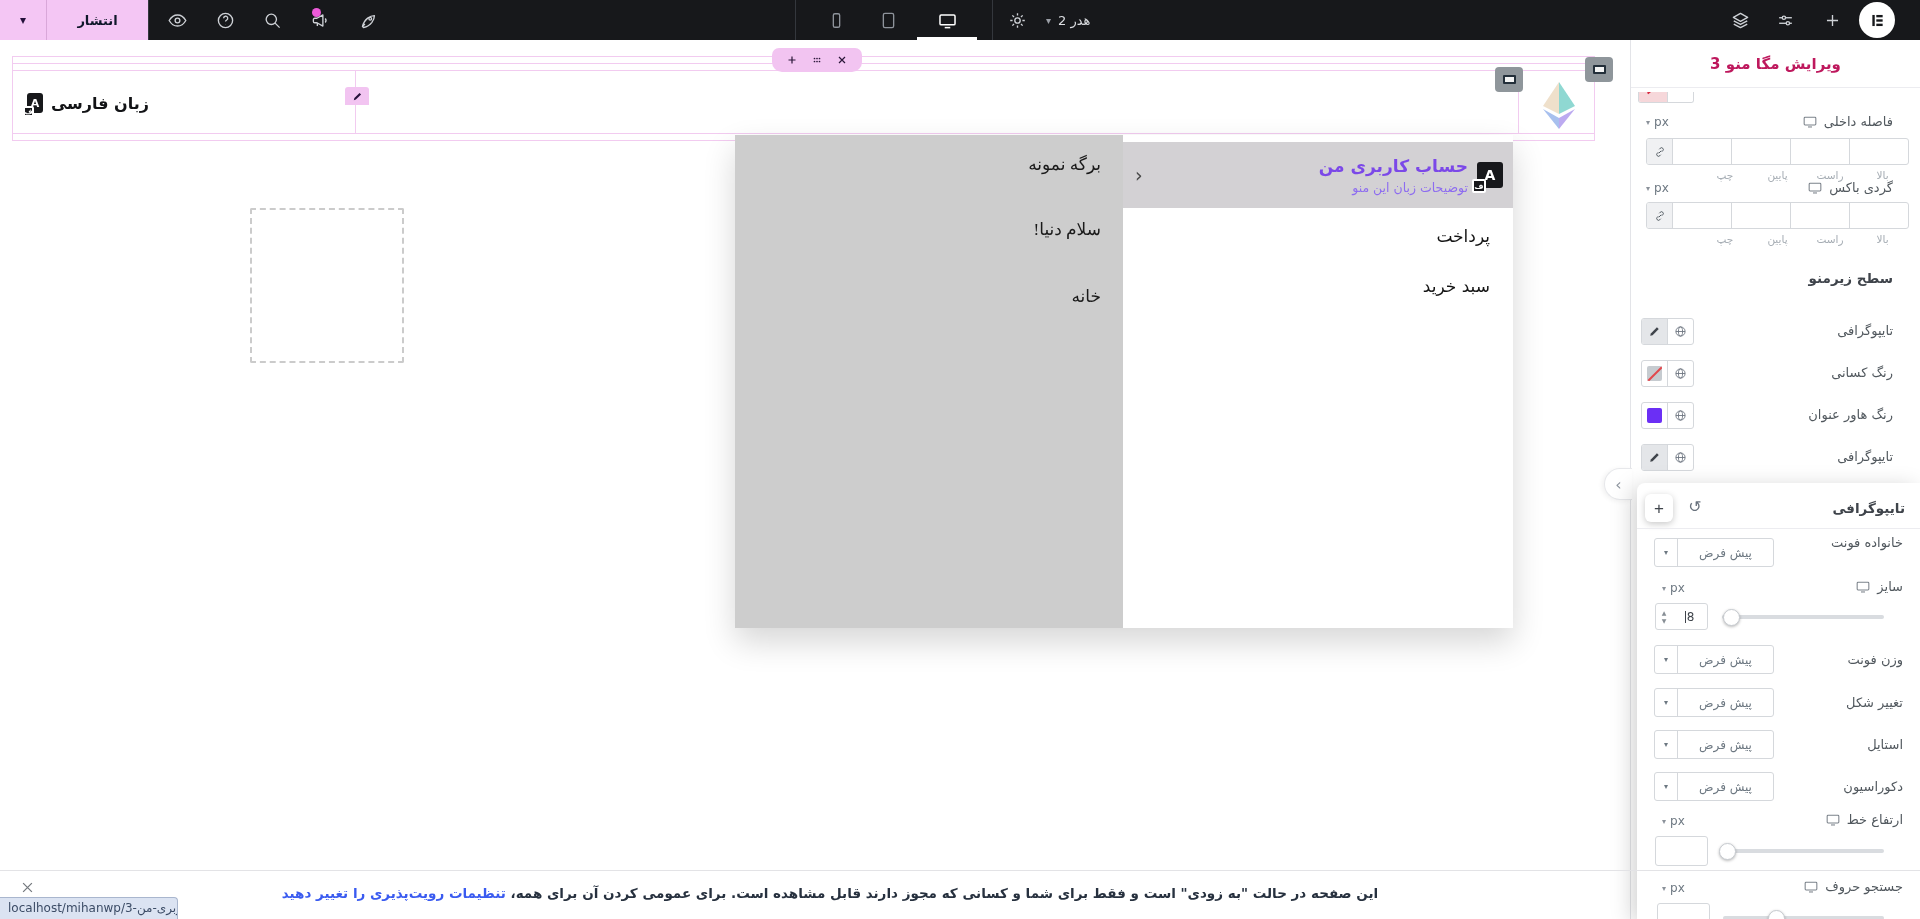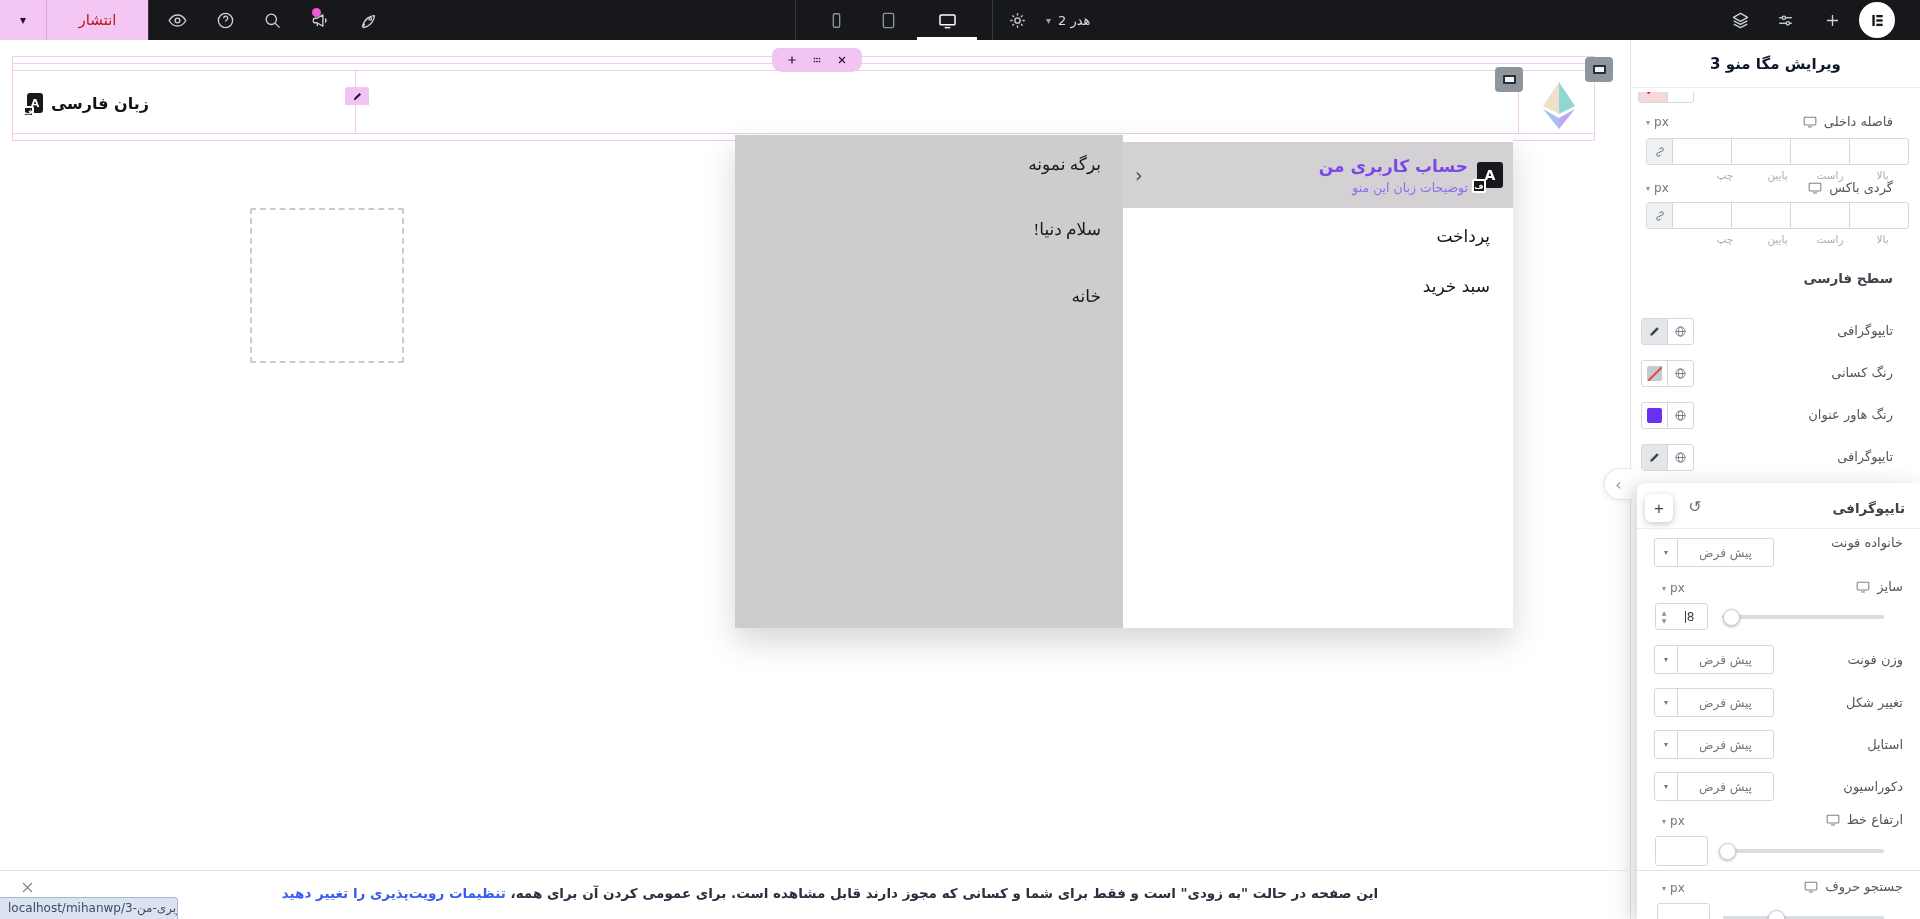--- a/index.html
+++ b/index.html
@@ -3,21 +3,21 @@
 <meta charset="utf-8">
 <style>
   * { box-sizing: border-box; }
   body { margin:0; background:#fff; font-family:"DejaVu Sans", sans-serif; }
   .stage { position:relative; width:1920px; height:919px; overflow:hidden; background:#fff; direction:rtl; }
 
   
   .topbar { position:absolute; left:0; top:0; width:1920px; height:40px; background:#17181b; z-index:100; direction:ltr; }
   .pub-group { position:absolute; left:0; top:0; height:40px; display:flex; }
   .pub-chevron { width:47px; height:40px; background:#f4c6f4; border:0; border-right:1px solid #d9a7d9; color:#23103a; font-size:12px; cursor:pointer; }
-  .pub-main { width:101px; height:40px; background:#f4c6f4; border:0; color:#b91c1c; font-weight:normal; font-size:15px; cursor:pointer; font-family:inherit; }
+  .pub-main { width:101px; height:40px; background:#f4c6f4; border:0; color:#0f172a; font-weight:bold; font-size:13px; cursor:pointer; font-family:inherit; }
   .tb-icon { position:absolute; top:0; width:30px; height:40px; background:none; border:0; padding:0; color:#ced1d6; display:flex; align-items:center; justify-content:center; cursor:pointer; }
   .tb-icon svg { width:19px; height:19px; }
   .tb-divider { position:absolute; top:0; width:1px; height:40px; background:#34373d; }
   .dot { position:absolute; width:9px; height:9px; border-radius:50%; background:#ec5ad9; z-index:2; }
   .devbar { position:absolute; height:3px; background:#fff; bottom:0; }
   .doc-switcher { position:absolute; left:1046px; top:0; height:40px; display:flex; align-items:center; gap:7px; color:#dcdee2; font-size:13px; cursor:pointer; direction:ltr; }
   .doc-switcher .ch { color:#9a9ea6; font-size:10px; }
   .avatar { position:absolute; left:1859px; top:2px; width:36px; height:36px; border-radius:50%; background:#fff; display:flex; align-items:center; justify-content:center; }
 
   
@@ -60,21 +60,21 @@
   .notice a { color:#3a5bf0; text-decoration:none; cursor:pointer; font-weight:600; }
   .close-x { position:absolute; left:17px; top:839px; width:20px; height:20px; background:none; border:0; color:#74797e; padding:0; cursor:pointer; }
   .close-x svg { width:15px; height:15px; }
   .status-bar { position:absolute; left:0; top:857px; width:178px; height:22px; background:#dbe3f2; border:1px solid #a9b6ce; border-left:0; border-bottom:0; border-radius:0 4px 0 0; color:#3c4c66; font-size:12px; direction:ltr; text-align:left; padding:3px 8px; white-space:nowrap; overflow:hidden; z-index:60; }
 
   .hline870 { position:absolute; left:0; top:870px; width:1920px; height:1px; background:#e3e3e6; z-index:55; }
   .collapse-tab { position:absolute; left:1604px; top:468px; width:28px; height:32px; background:#fff; border:1px solid #e7e8eb; border-right:0; border-radius:16px 0 0 16px; box-shadow:-2px 1px 5px rgba(0,0,0,.06); display:flex; align-items:center; justify-content:center; color:#9097a0; font-size:16px; z-index:20; cursor:pointer; }
 
   
   .sidebar { position:absolute; left:1630px; top:40px; width:290px; height:879px; background:#fff; border-left:1px solid #e3e4e8; z-index:10; }
-  .sb-header { position:absolute; left:0; top:0; width:100%; height:48px; border-bottom:1px solid #ececf0; display:flex; align-items:center; justify-content:center; font-weight:bold; font-size:15px; color:#0f172a; }
+  .sb-header { position:absolute; left:0; top:0; width:100%; height:48px; border-bottom:1px solid #ececf0; display:flex; align-items:center; justify-content:center; font-weight:bold; font-size:15px; color:#be185d; }
   .sb-label { position:absolute; right:27px; display:flex; align-items:center; gap:7px; font-size:13px; color:#51585e; white-space:nowrap; }
   .sb-label svg { width:14px; height:12px; color:#7b828a; }
   .unit-sel { position:absolute; display:flex; direction:ltr; align-items:center; gap:4px; color:#6d7882; font-size:12px; cursor:pointer; }
   .unit-sel .ch { font-size:8px; color:#8b929a; }
   .dim-group { position:absolute; left:15px; width:263px; height:27px; border:1px solid #d5d8dc; border-radius:3px; overflow:hidden; display:flex; direction:ltr; background:#fff; }
   .dim-link { width:26px; background:#f0f1f3; border-right:1px solid #d5d8dc; display:flex; align-items:center; justify-content:center; color:#515a61; cursor:pointer; }
   .dim-link svg { width:12px; height:12px; }
   .dim-cell { flex:1; border-right:1px solid #d5d8dc; cursor:text; }
   .dim-cell:last-child { border-right:0; }
   .dim-labels { position:absolute; left:15px; width:263px; display:flex; direction:ltr; font-size:10.5px; color:#a6adb4; }
@@ -384,21 +384,21 @@
       <span class="dim-cell"></span>
     </div>
     <div class="dim-labels" style="top:193px">
       <span class="sp"></span>
       <span>چپ</span>
         <span>پایین</span>
         <span>راست</span>
         <span>بالا</span>
     </div>
 
-    <div class="sb-heading" style="top:230px">سطح فارسی</div>
+    <div class="sb-heading" style="top:230px">سطح زیرمنو</div>
 
     <div class="sb-label" style="top:283px">
         <span>تایپوگرافی</span>
       </div>
     <div class="ctl-group" style="top:278px">
       <span class="ctl-cell first active">
         <svg viewBox="0 0 24 24" fill="currentColor">
             <path d="M4 20l1.2-4.5L16.5 4.2l3.3 3.3L8.5 18.8 4 20z"></path>
           </svg>
       </span>

